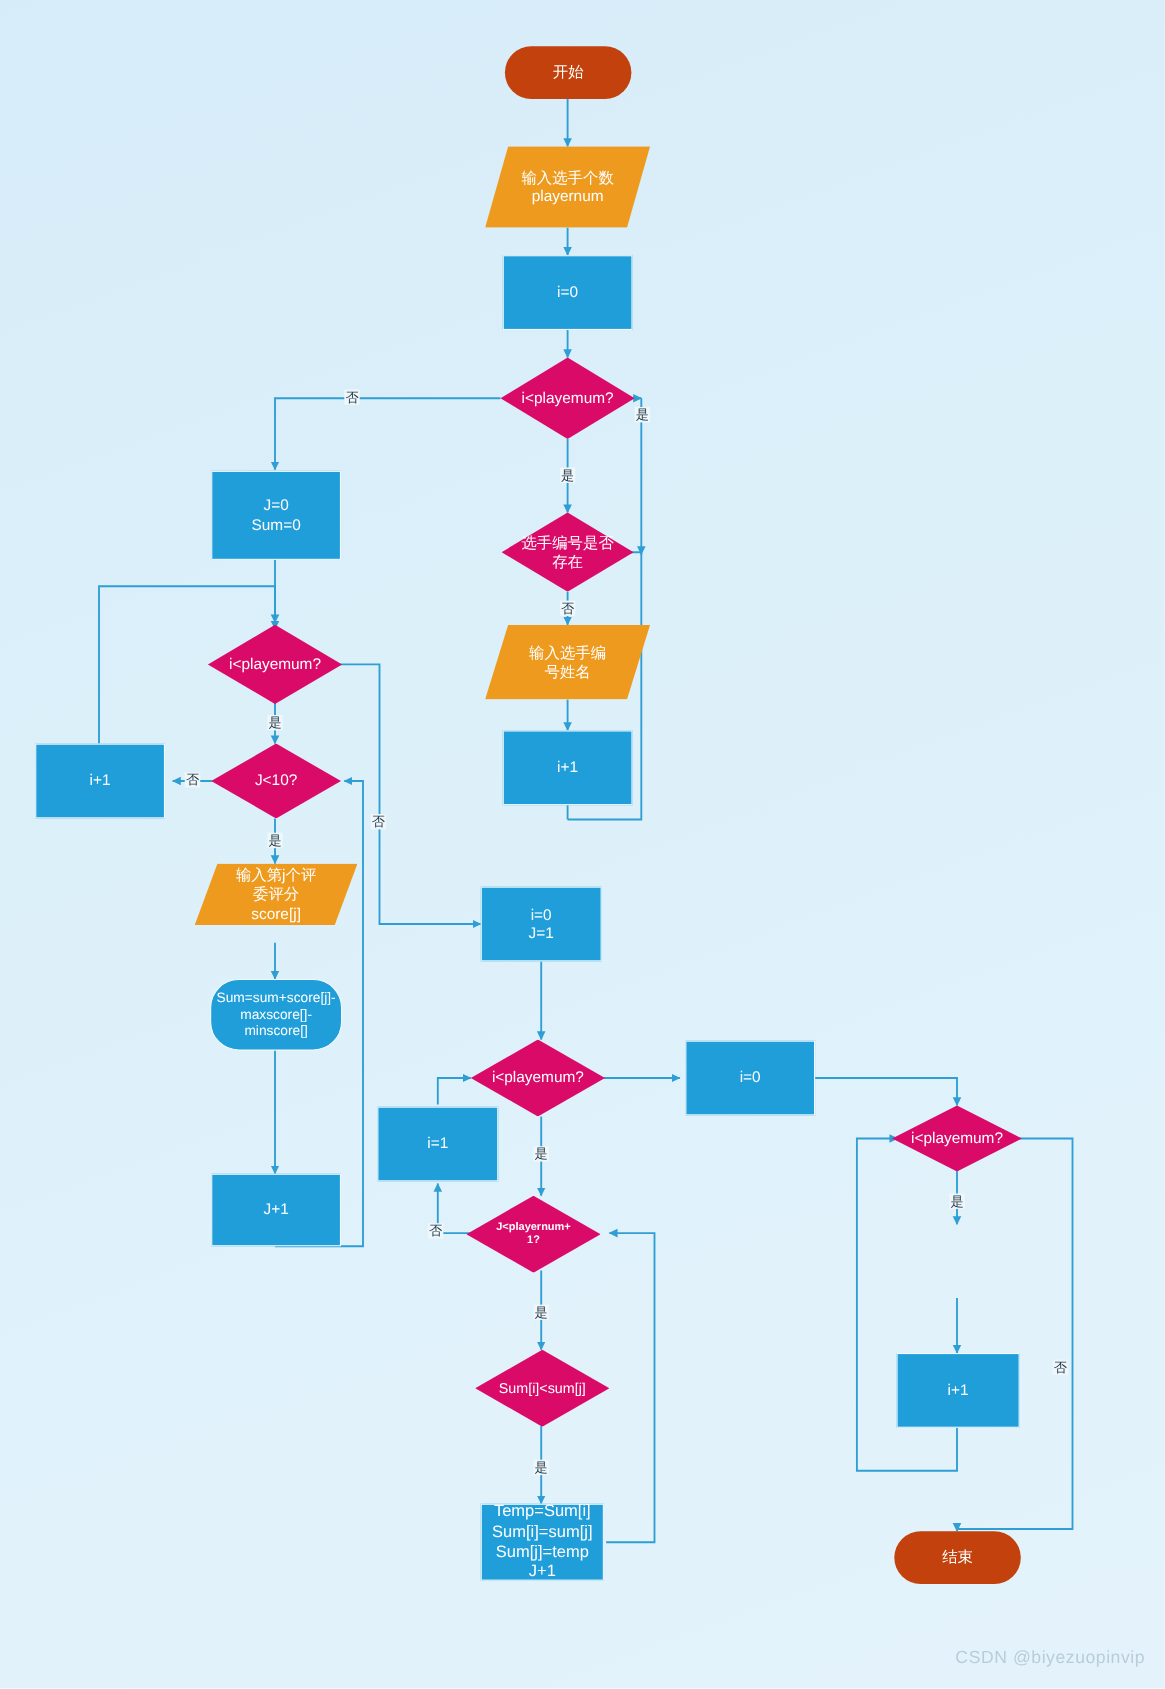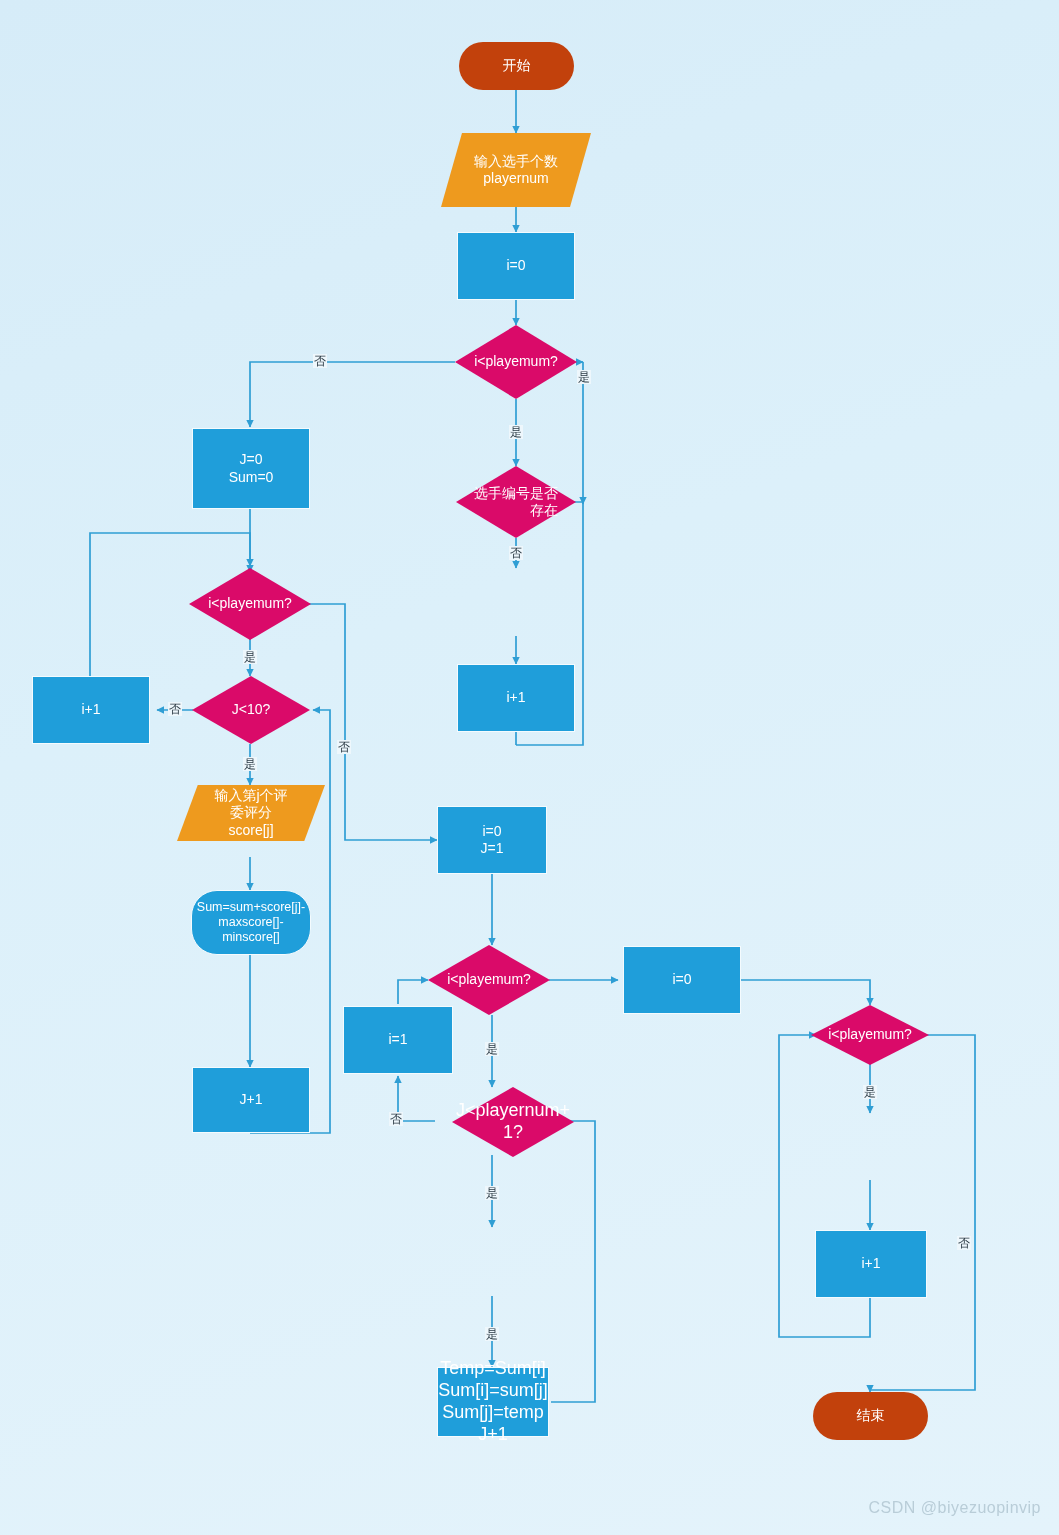--- a/index.html
+++ b/index.html
@@ -130,25 +130,29 @@
 
   <div class="node proc" style="left:457px;top:232px;width:118px;height:68px;">
     <span>i=0</span>
   </div>
 
   <div class="node dec" style="left:455px;top:325px;width:122px;height:74px;">
     <span class="dshape"></span>
     <span class="dtext">i&lt;playemum?</span>
   </div>
 
-  <div class="node dec" style="left:456px;top:466px;width:120px;height:72px;text-align:right;">
+  <div class="node dec" style="left:456px;top:466px;width:120px;height:72px;">
     <span class="dshape"></span>
     <span class="dtext">选手编号是否<br>存在</span>
   </div>
 
+  <div class="node io" style="left:441px;top:568px;width:150px;height:68px;">
+    <span class="ishape"></span>
+    <span class="itext">输入选手编<br>号姓名</span>
+  </div>
 
   <div class="node proc" style="left:457px;top:664px;width:118px;height:68px;">
     <span>i+1</span>
   </div>
 
   <div class="node proc" style="left:192px;top:428px;width:118px;height:81px;">
     <span>J=0<br>Sum=0</span>
   </div>
 
   <div class="node dec" style="left:189px;top:568px;width:122px;height:72px;">
@@ -184,27 +188,31 @@
 
   <div class="node dec" style="left:428px;top:945px;width:122px;height:70px;">
     <span class="dshape"></span>
     <span class="dtext">i&lt;playemum?</span>
   </div>
 
   <div class="node proc" style="left:343px;top:1006px;width:110px;height:68px;">
     <span>i=1</span>
   </div>
 
-  <div class="node dec" style="left:452px;top:1087px;width:122px;height:70px;font-size:18px;">
+  <div class="node dec" style="left:424px;top:1087px;width:122px;height:70px;font-size:10px;font-weight:bold;">
     <span class="dshape"></span>
     <span class="dtext">J&lt;playernum+<br>1?</span>
   </div>
 
-
-  <div class="node proc" style="left:437px;top:1367px;width:112px;height:70px;font-size:18px;">
+  <div class="node dec" style="left:432px;top:1227px;width:122px;height:70px;font-size:13px;">
+    <span class="dshape"></span>
+    <span class="dtext">Sum[i]&lt;sum[j]</span>
+  </div>
+
+  <div class="node proc" style="left:437px;top:1367px;width:112px;height:70px;font-size:15px;">
     <span>Temp=Sum[i]<br>Sum[i]=sum[j]<br>Sum[j]=temp<br>J+1</span>
   </div>
 
   <div class="node proc" style="left:623px;top:946px;width:118px;height:68px;">
     <span>i=0</span>
   </div>
 
   <div class="node dec" style="left:811px;top:1005px;width:118px;height:60px;">
     <span class="dshape"></span>
     <span class="dtext">i&lt;playemum?</span>

